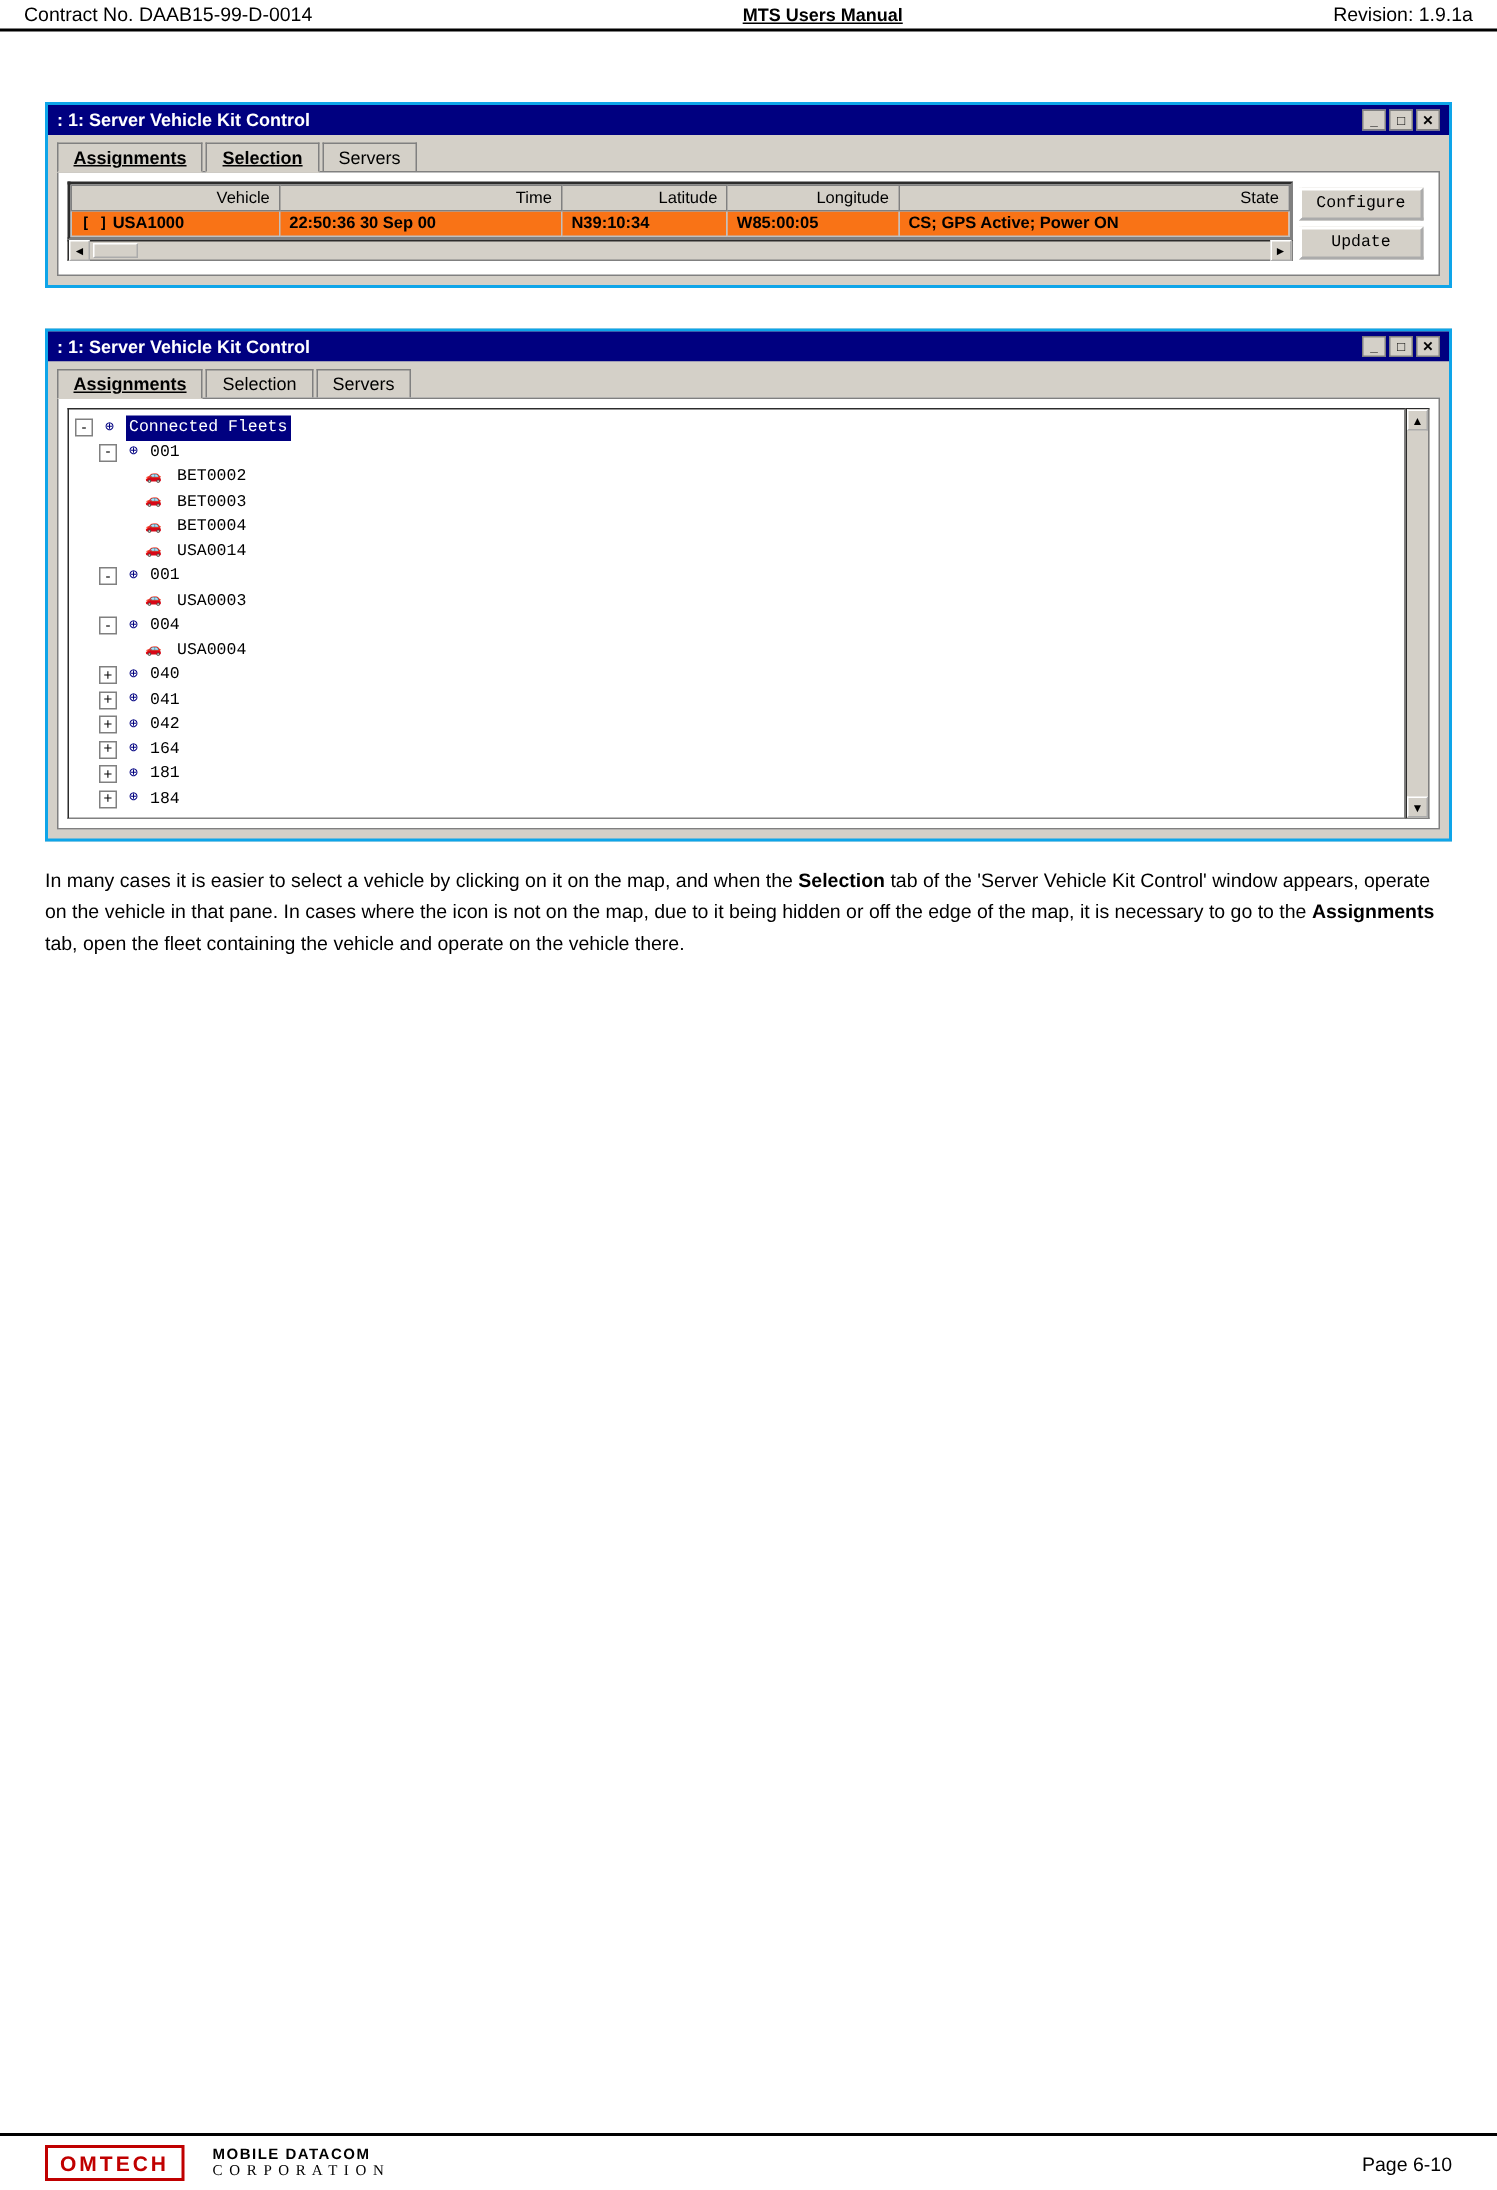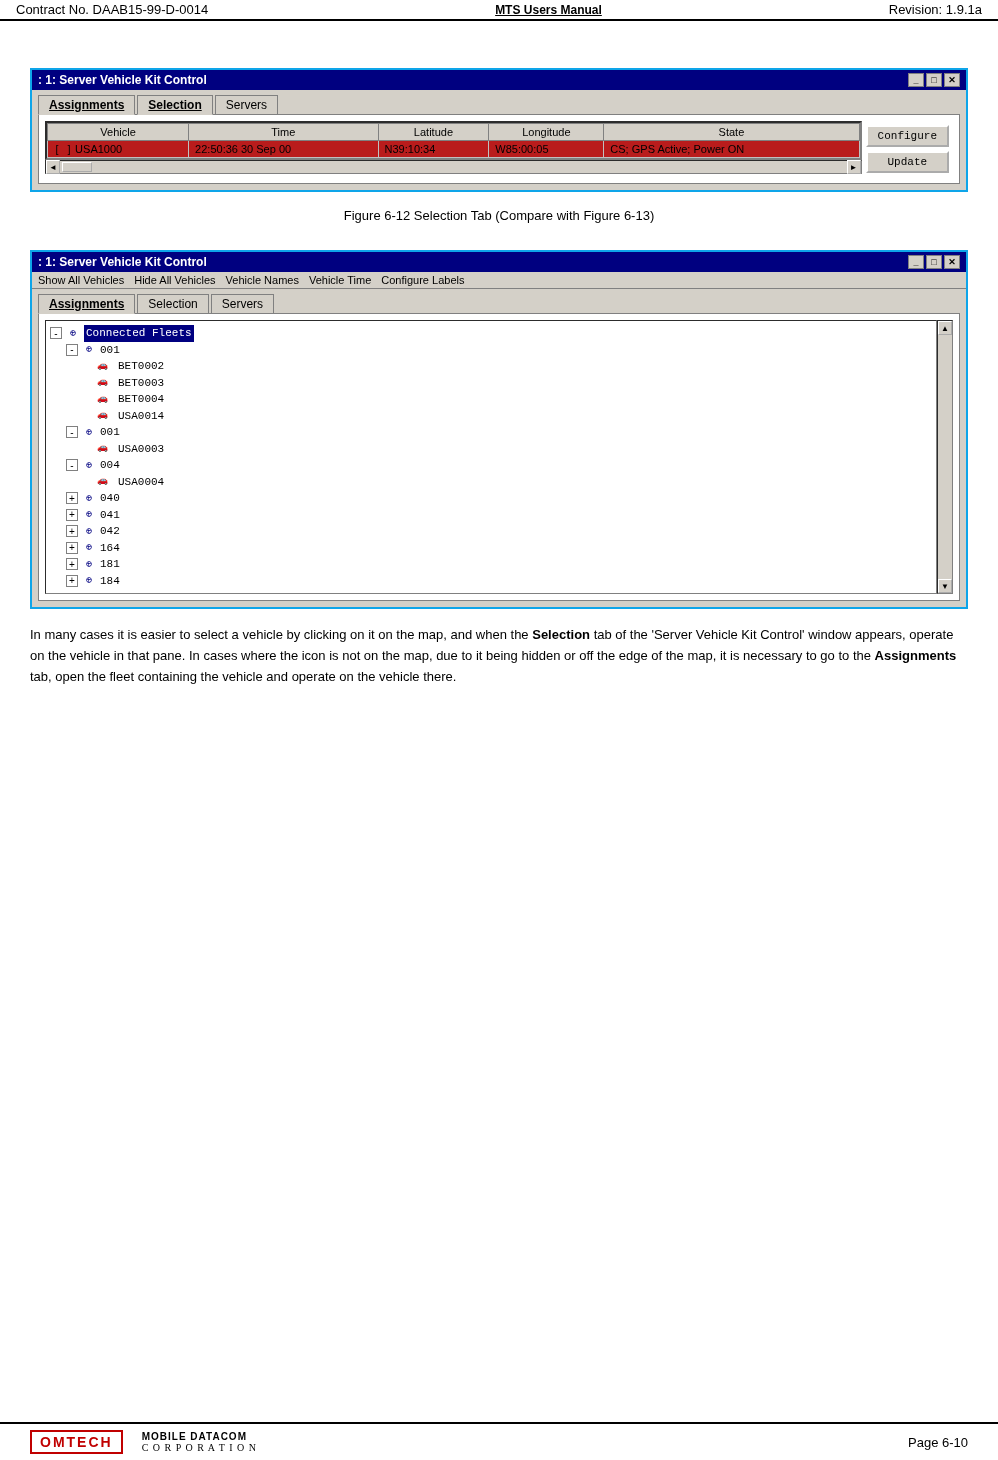--- a/index.html
+++ b/index.html
@@ -98,27 +98,28 @@
     
     .data-table {
       width: 100%;
       border-collapse: collapse;
       font-size: 11px;
     }
     .data-table th {
       background: #d4d0c8;
       border: 1px solid #808080;
       padding: 2px 6px;
-      text-align: center;
+      text-align: right;
       font-weight: normal;
     }
     .data-table td {
       border: 1px solid #c0c0c0;
       padding: 2px 6px;
-      background: #b91c1c;
+      background: #f97316;
+      font-weight: bold;
     }
     .table-scroll-area {
       border: 2px inset #808080;
       background: #fff;
       overflow: hidden;
       position: relative;
     }
 
     
     .side-buttons {
@@ -323,38 +324,30 @@
           </div>
         </div>
         <div class="side-buttons">
           <button class="win-button">Configure</button>
           <button class="win-button">Update</button>
         </div>
       </div>
     </div>
   </div>
 
-  <div class="figure-caption">Figure 6-12   Selection Tab (Compare with Figure 6-13)</div>
 
   <div class="win-container">
     <div class="win-titlebar">
       <span>: 1: Server Vehicle Kit Control</span>
       <div class="win-titlebar-controls">
         <div class="win-ctrl-btn">_</div>
         <div class="win-ctrl-btn">□</div>
         <div class="win-ctrl-btn">✕</div>
       </div>
     </div>
-    <div class="menu-bar">
-      <span class="menu-item">Show All Vehicles</span>
-      <span class="menu-item">Hide All Vehicles</span>
-      <span class="menu-item">Vehicle Names</span>
-      <span class="menu-item">Vehicle Time</span>
-      <span class="menu-item">Configure Labels</span>
-    </div>
     <div class="tab-bar">
       <div class="tab active" style="font-weight:bold;">Assignments</div>
       <div class="tab">Selection</div>
       <div class="tab">Servers</div>
     </div>
     <div class="tab-content" style="min-height:240px;">
       <div style="display:flex;">
         <div style="flex:1; border:1px inset #808080; background:#fff; padding:4px; overflow:hidden;">
           <div class="tree-container">
 

